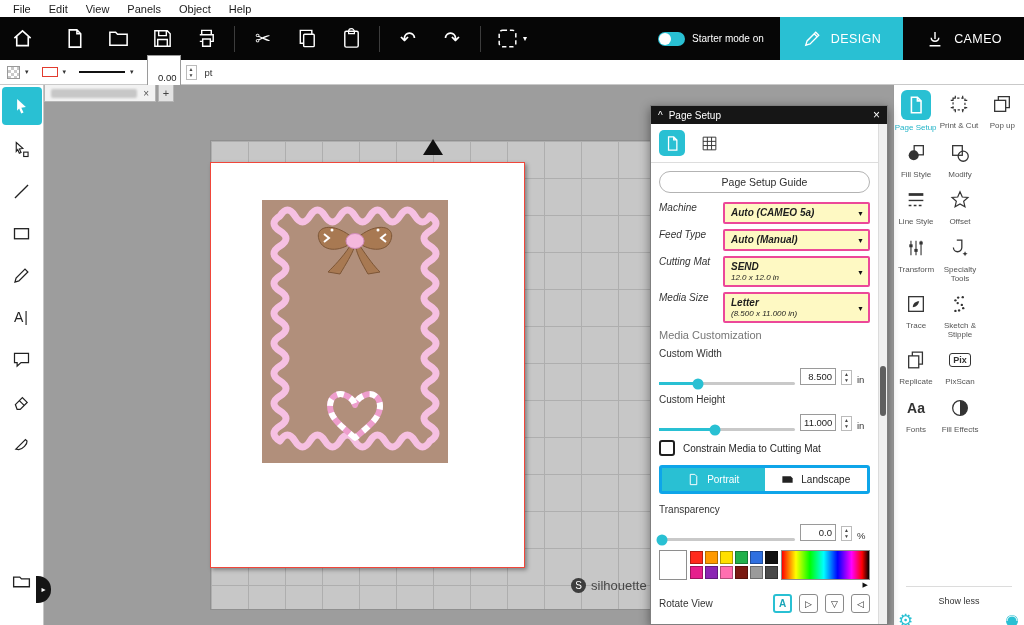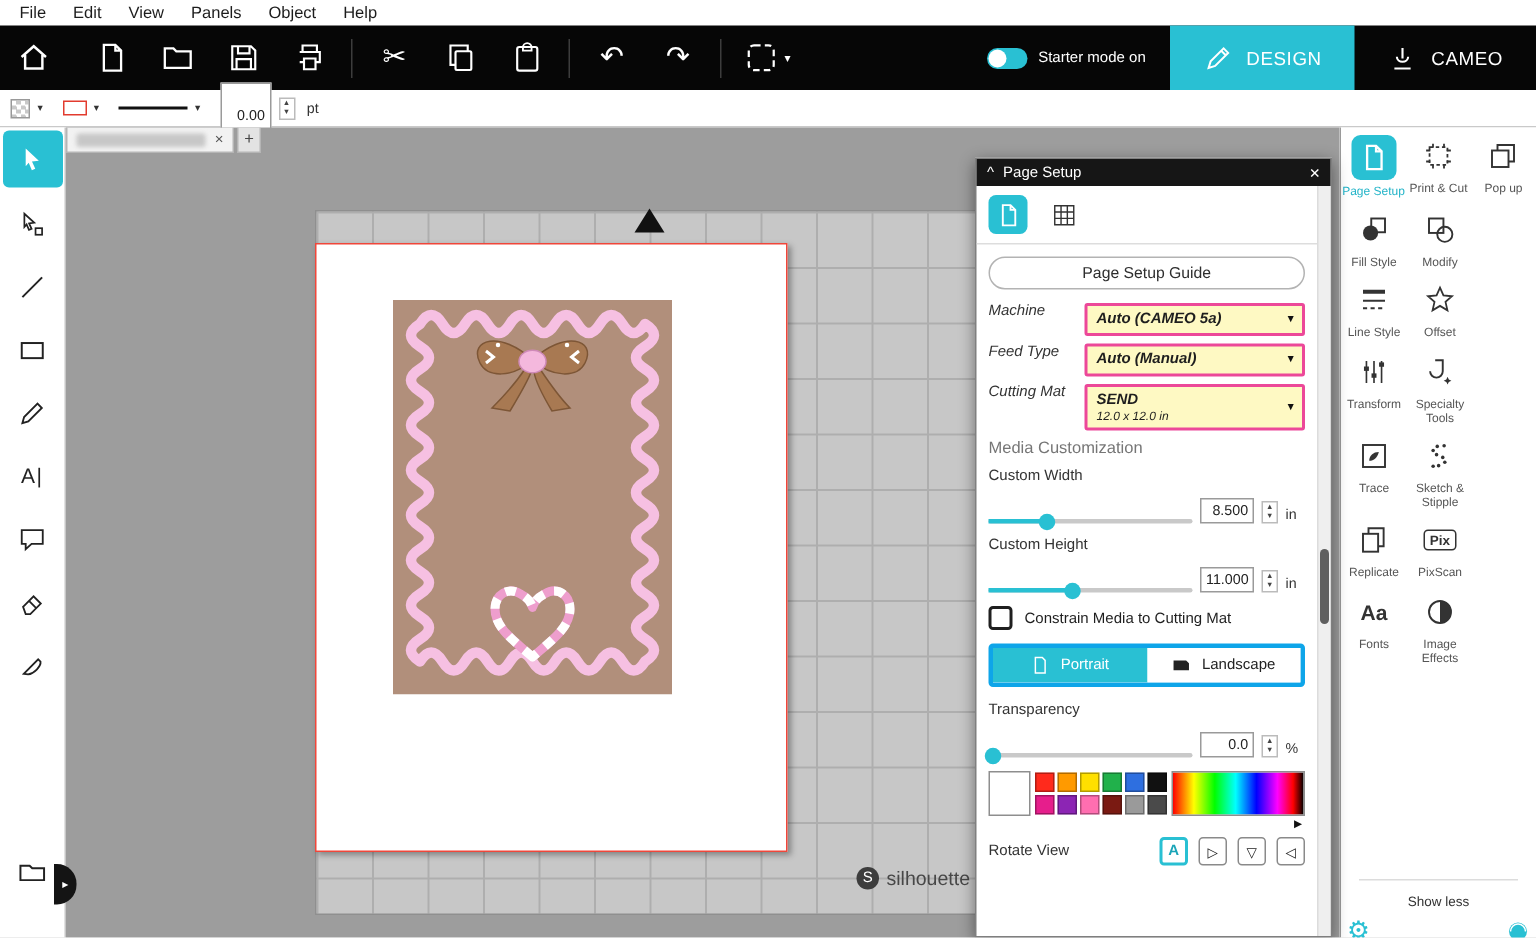--- a/index.html
+++ b/index.html
@@ -356,20 +356,28 @@
         </div>
       </div>
       <div class="field">
         <span class="flabel">Cutting Mat</span>
         <div class="dropdown">
           <span class="dval">SEND</span>
           <span class="dsub">12.0 x 12.0 in</span>
           <span class="dd-caret">▼</span>
         </div>
       </div>
+      <div class="field">
+        <span class="flabel">Media Size</span>
+        <div class="dropdown">
+          <span class="dval">Letter</span>
+          <span class="dsub">(8.500 x 11.000 in)</span>
+          <span class="dd-caret">▼</span>
+        </div>
+      </div>
 
       <div class="section-title">Media Customization</div>
 
       <div class="slider-label">Custom Width</div>
       <div class="slider-row">
         <div class="track">
           <div class="fill" style="width:29%;"></div>
           <div class="handle" style="left:29%;"></div>
         </div>
         <span class="valbox">8.500</span>
@@ -603,21 +611,21 @@
       </div>
       <div class="rs-label">Fonts</div>
     </div>
     <div class="rs-item">
       <div class="rs-icon">
         <svg viewBox="0 0 24 24">
             <circle cx="12" cy="12" r="8" stroke="currentColor" stroke-width="1.4" fill="none"></circle>
             <path d="M12 4a8 8 0 0 1 0 16z" fill="currentColor"></path>
           </svg>
       </div>
-      <div class="rs-label">Image Effects</div>
+      <div class="rs-label">Fill Effects</div>
     </div>
   </div>
   <div class="rs-spacer"></div>
   <div class="rs-divider"></div>
   <div class="show-less">Show less</div>
   <div class="rs-bottom">
     <span class="gear-glyph">⚙</span>
     <svg viewBox="0 0 24 24">
         <circle cx="12" cy="12" r="9" fill="#29c0d3"></circle>
         <path d="M4.5 12a7.5 7.5 0 0 1 15 0" stroke="#fff" stroke-width="1.5" fill="none"></path>

